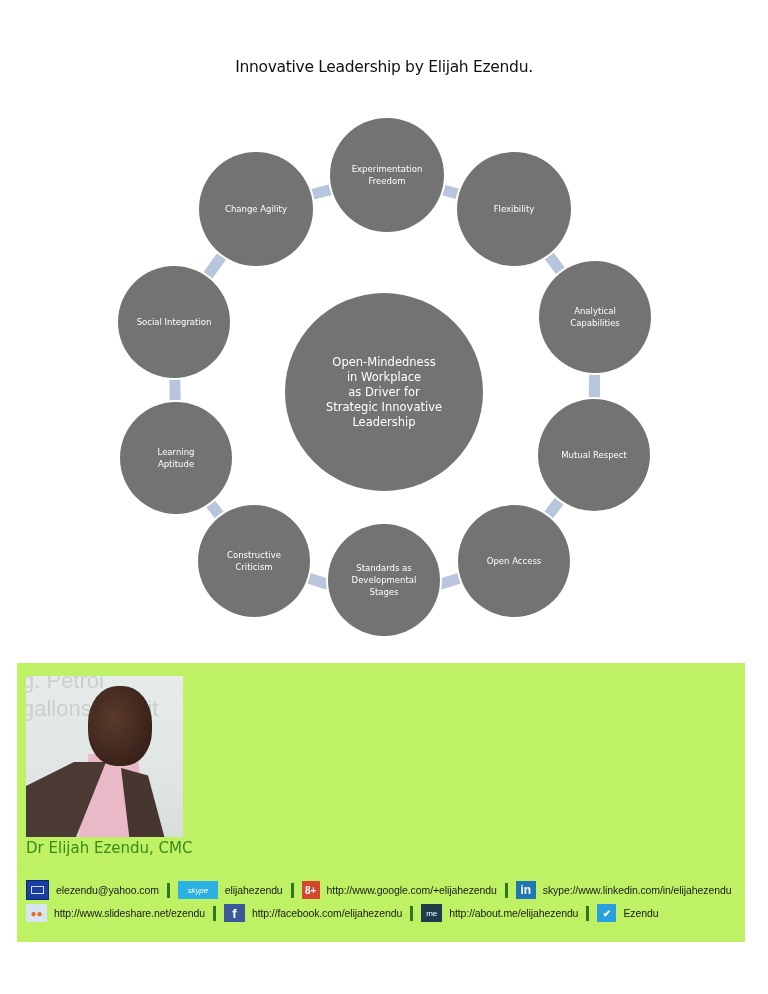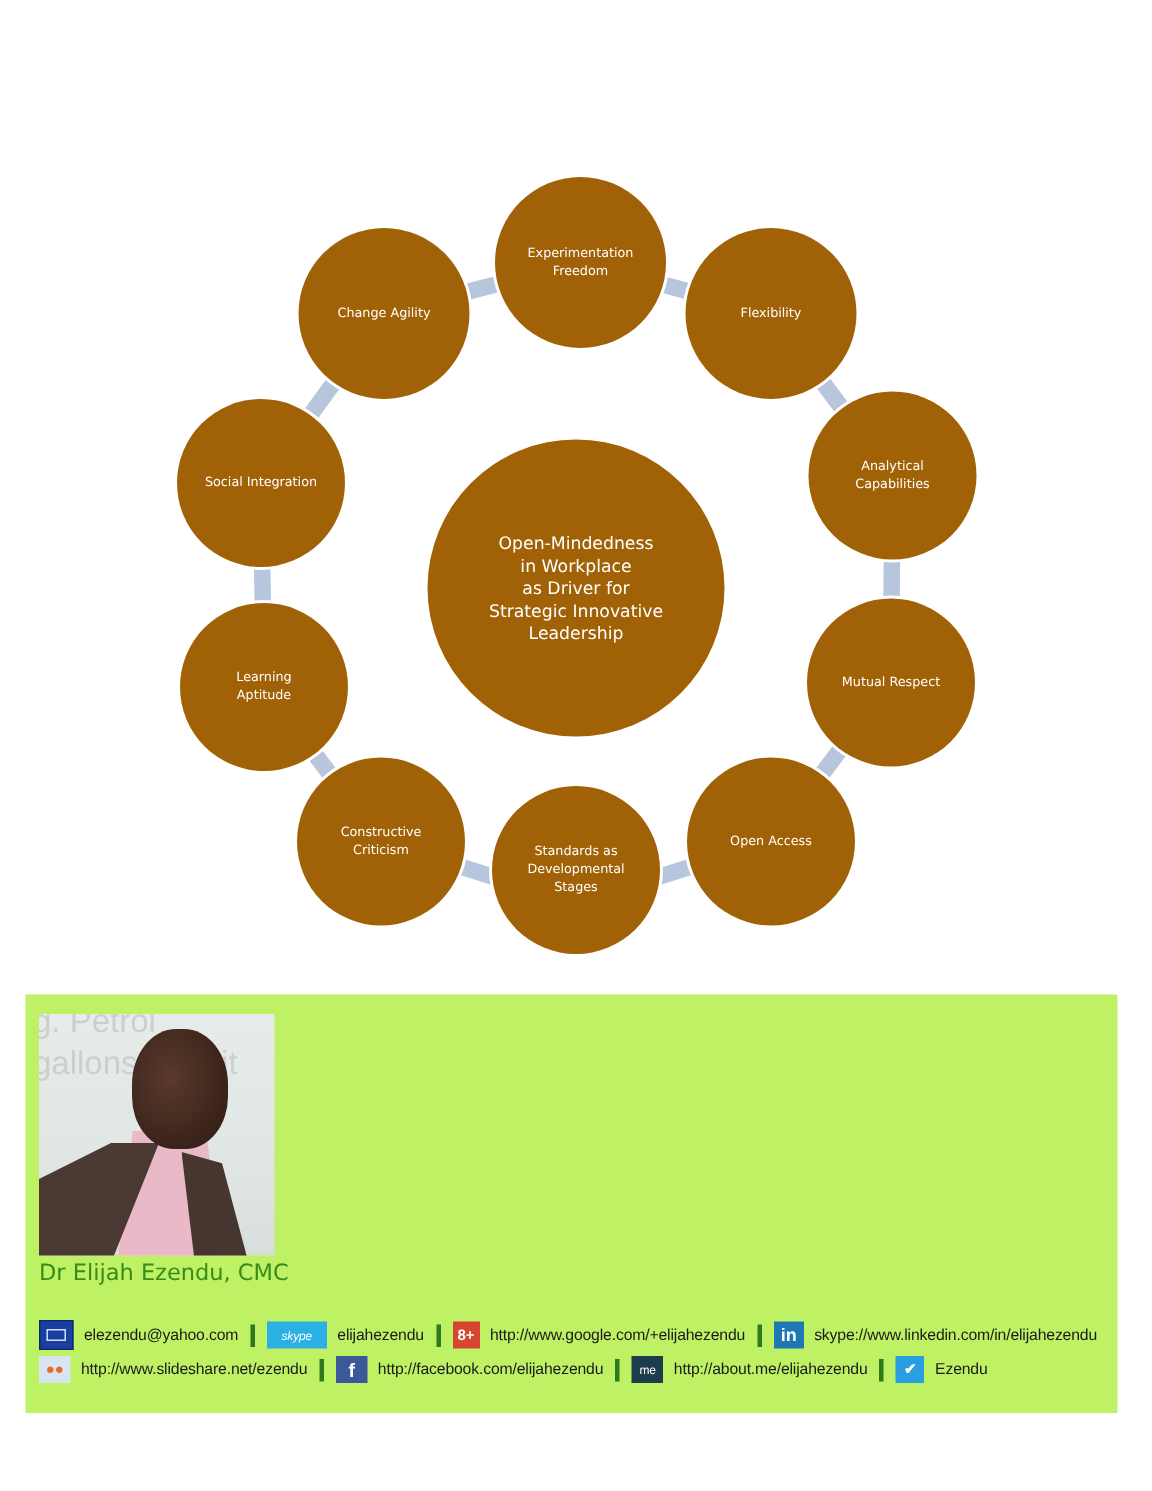--- a/index.html
+++ b/index.html
@@ -1,20 +1,20 @@
 <!DOCTYPE html>
 <html><head>
 <meta charset="utf-8">
 <style>
   html, body { margin:0; padding:0; background:#ffffff; }
   body { width:768px; height:994px; position:relative; overflow:hidden; font-family:"Liberation Sans", sans-serif; }
   .title { position:absolute; left:0; top:56px; width:768px; text-align:center; font-family:"DejaVu Sans", sans-serif; font-size:15.5px; line-height:23px; color:#111; letter-spacing:-0.3px; }
   .title span { display:block; }
   svg.diagram { position:absolute; left:0; top:0; }
-  .node { position:absolute; border-radius:50%; background:#a16207; display:flex; align-items:center; justify-content:center; text-align:center; color:#ffffff; font-family:"DejaVu Sans", sans-serif; font-size:8.5px; line-height:12px; box-shadow:0 0 0 2px #ffffff; }
+  .node { position:absolute; border-radius:50%; background:#737373; display:flex; align-items:center; justify-content:center; text-align:center; color:#ffffff; font-family:"DejaVu Sans", sans-serif; font-size:8.5px; line-height:12px; box-shadow:0 0 0 2px #ffffff; }
   .node span { display:block; }
   .node.center { font-size:11.5px; line-height:15px; }
   .card { position:absolute; left:17px; top:663px; width:728px; height:279px; background:#bef264; }
   .photo { position:absolute; left:9px; top:13px; width:157px; height:161px; overflow:hidden; background:linear-gradient(180deg,#e6ece9 0%,#dfe6e4 60%,#d8dedc 100%); }
   .photo .bgtext { position:absolute; left:-4px; color:#c9d0cf; font-size:22px; white-space:nowrap; }
   .photo .head { position:absolute; left:62px; top:10px; width:64px; height:80px; border-radius:46% 46% 44% 44%; background:radial-gradient(ellipse at 40% 40%,#5a3a2c 0%,#3a231a 70%,#2b1912 100%); }
   .photo .shirt { position:absolute; left:52px; top:78px; width:70px; height:90px; background:#e9b9c7; clip-path:polygon(15% 0,85% 0,100% 100%,0 100%); }
   .photo .jacket-l { position:absolute; left:0; top:86px; width:80px; height:80px; background:#4a3a33; clip-path:polygon(60% 0,100% 0,60% 100%,0 100%,0 30%); }
   .photo .jacket-r { position:absolute; left:95px; top:92px; width:45px; height:75px; background:#47362f; clip-path:polygon(0 0,60% 10%,100% 100%,20% 100%); }
   .name { position:absolute; left:9px; top:176px; font-family:"DejaVu Sans", sans-serif; font-size:15px; color:#3a8a1a; }
@@ -31,20 +31,21 @@
   .i-in { width:20px; background:#1f77b4; font-size:12px; }
   .i-slide { width:21px; background:#d7e4f2; color:#e86b1f; font-size:10px; }
   .i-fb { width:21px; background:#3b5998; font-size:13px; }
   .i-me { width:21px; background:#1e3d4c; font-size:8px; font-weight:normal; }
   .i-tw { width:19px; background:#2a9fe0; font-size:10px; }
 </style>
 </head>
 <body>
 
 <div class="title">
+  <span>Innovative Leadership by Elijah Ezendu.</span>
 </div>
 
 <svg class="diagram" width="768" height="660">
   <g stroke="#b8c6dd" stroke-width="11" fill="none">
     <line x1="387" y1="175" x2="514" y2="209"></line>
     <line x1="514" y1="209" x2="595" y2="317"></line>
     <line x1="595" y1="317" x2="594" y2="455"></line>
     <line x1="594" y1="455" x2="514" y2="561"></line>
     <line x1="514" y1="561" x2="384" y2="602"></line>
     <line x1="384" y1="602" x2="254" y2="561"></line>

